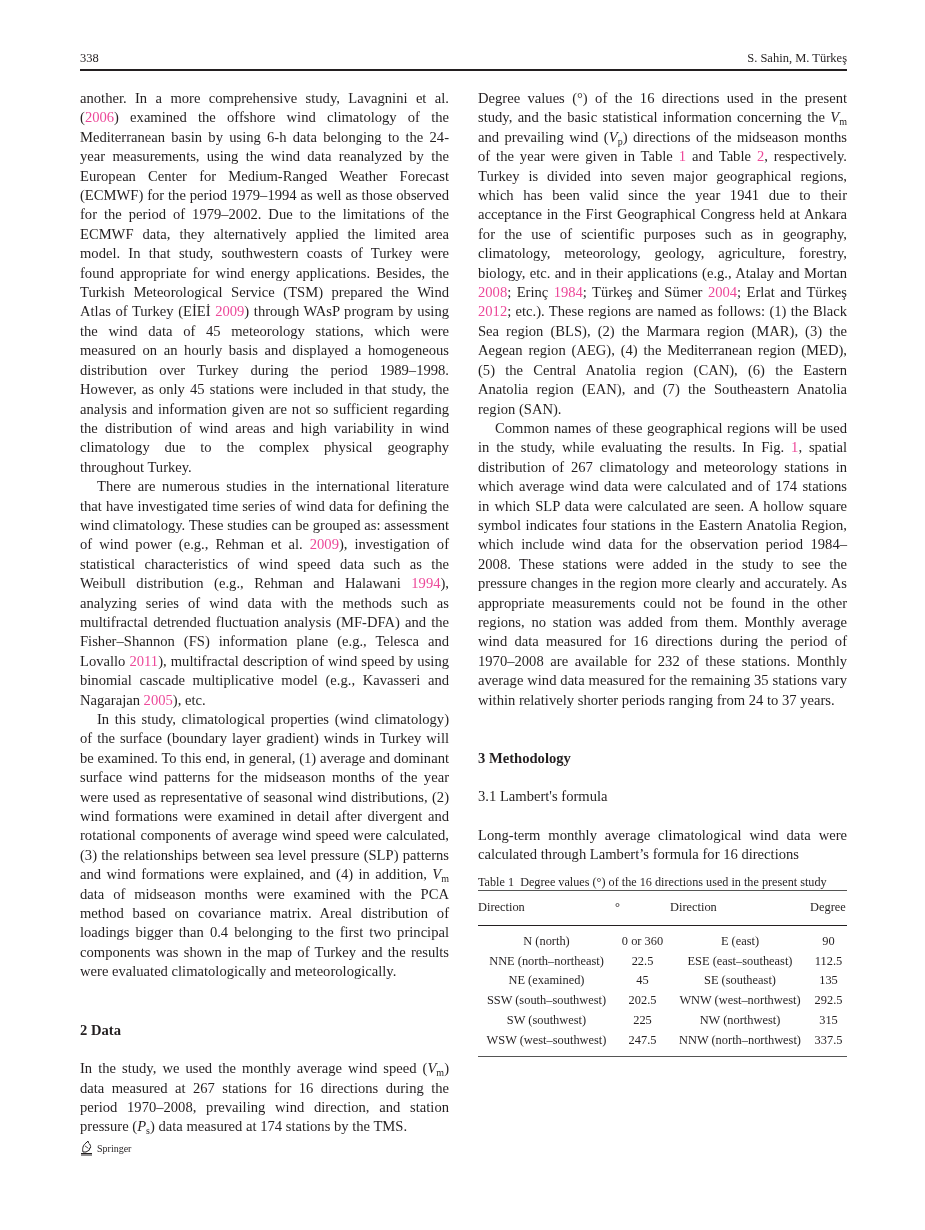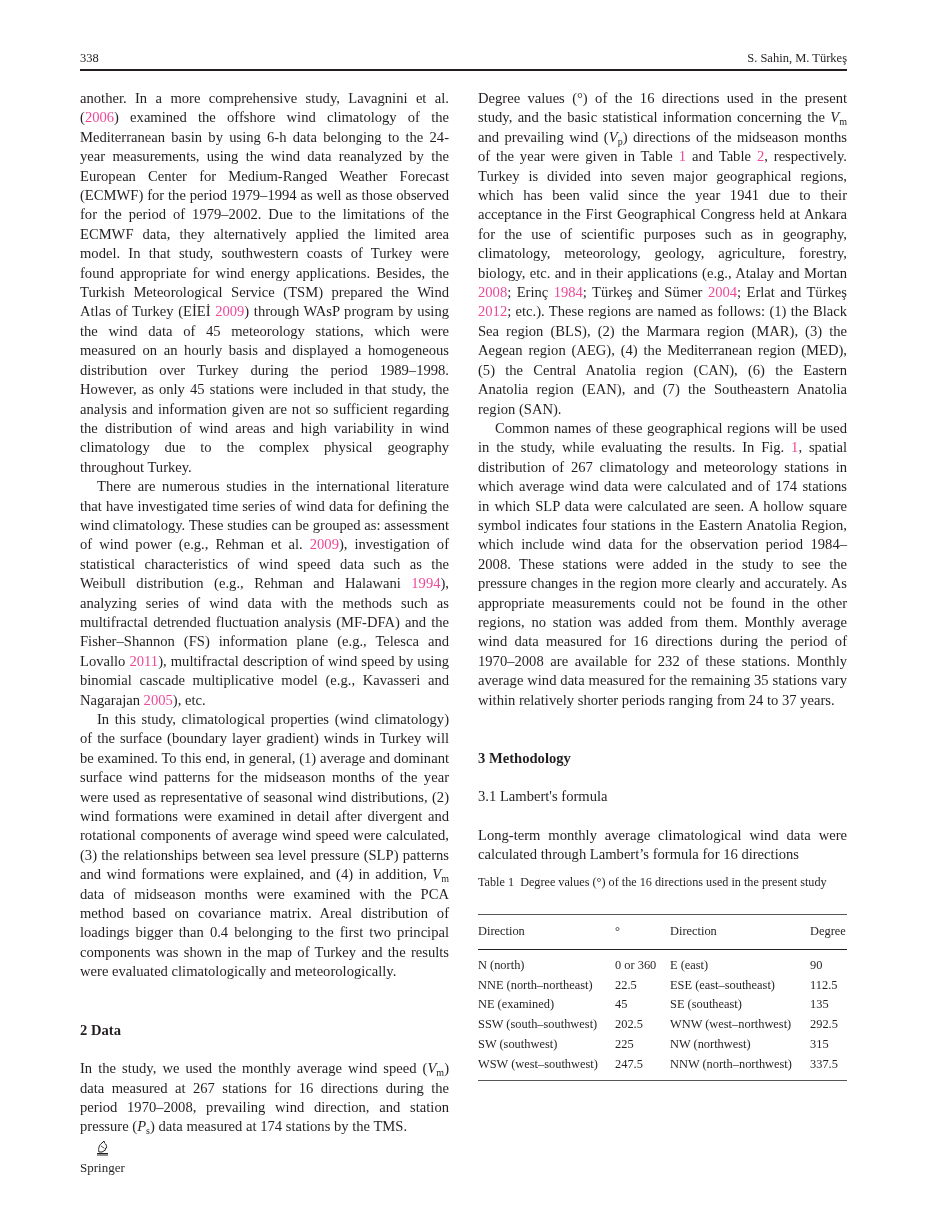--- a/index.html
+++ b/index.html
@@ -17,28 +17,28 @@
   .col.right { left: 478px; }
   .col p { margin: 0; }
   .col p.indent { text-indent: 17px; }
   .link { color: #ec4899; }
   .h2 { font-weight: bold; font-size: 14.6px; margin: 0; }
   .h3 { font-size: 14.6px; margin: 0; }
   sub { font-size: 10px; vertical-align: -3px; line-height: 0; }
   i { font-style: italic; }
   .caption { font-size: 12.2px; line-height: 15.5px; text-align: justify; }
   .caption b { font-weight: normal; margin-top: 41px; }
-  table.t1 { width: 369px; border-collapse: collapse; font-size: 12.4px; margin-top: 24px; }
+  table.t1 { width: 369px; border-collapse: collapse; font-size: 12.4px; margin-top: 0; }
   table.t1 thead tr { border-top: 1.5px solid #555; border-bottom: 1.5px solid #231f20; }
   table.t1 th { font-weight: normal; text-align: left; padding: 7px 0 7px 0; height: 18px; }
-  table.t1 td { padding: 0; height: 19.8px; text-align: left; }
+  table.t1 td { padding: 0; height: 19.8px; text-align: center; }
   table.t1 tbody tr:first-child td { padding-top: 6px; }
   table.t1 tbody { border-bottom: 1.5px solid #555; }
   table.t1 tbody tr:last-child td { padding-bottom: 6px; }
-  .footer { position: absolute; left: 80px; top: 1140px; font-size: 13px; display: flex; align-items: center; gap: 4px; flex-direction: column; }
+  .footer { position: absolute; left: 80px; top: 1140px; font-size: 10px; display: flex; align-items: center; gap: 4px; }
   .logo { width: 13px; height: 16px; display: inline-block; }
 </style>
 </head>
 <body>
 
 <div class="header">
   <span class="pg">338</span>
   <span class="auth">S. Sahin, M. Türkeş</span>
 </div>
 <div class="rule"></div>

